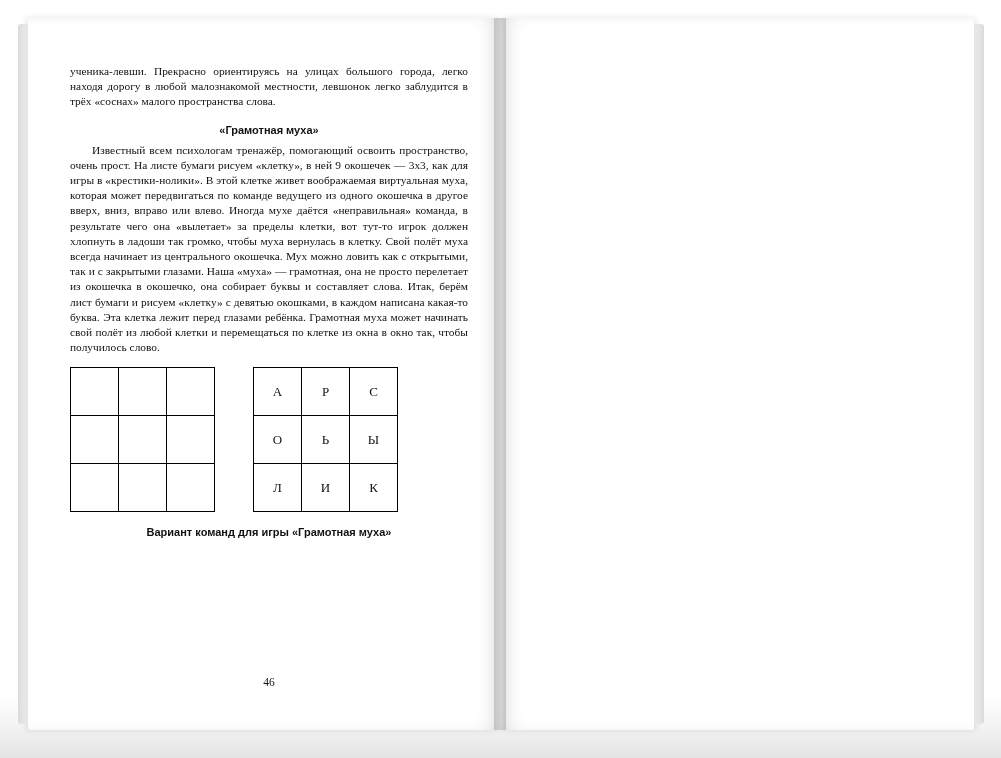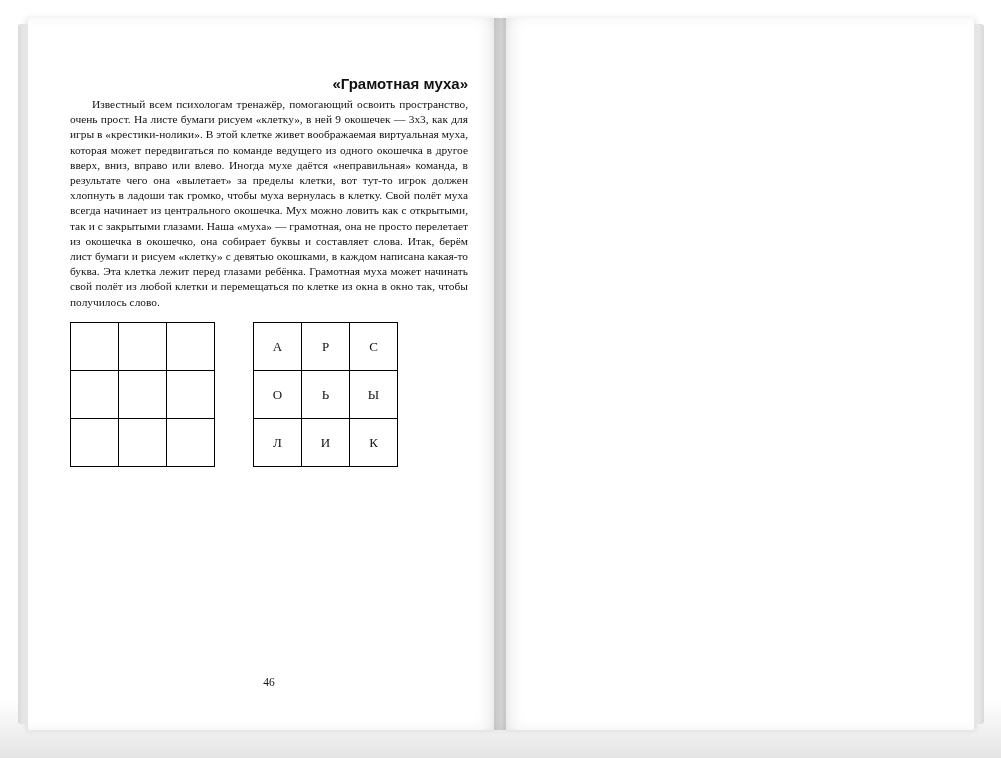--- a/index.html
+++ b/index.html
@@ -81,25 +81,25 @@
   .content.left { left: 42px; }
 
   p {
     margin: 0 0 0 0;
     text-indent: 22px;
     text-align: justify;
   }
   p.noindent { text-indent: 0; }
   h2.heading {
     font-family: "Liberation Sans", sans-serif;
-    font-size: 15px;
+    font-size: 11px;
     font-weight: bold;
     margin: 13px 0 6px 0;
     text-indent: 0;
-    text-align: right;
+    text-align: center;
     line-height: 14px;
   }
 
   .folio {
     position: absolute;
     bottom: 42px;
     width: 398px;
     text-align: center;
     font-size: 11.5px;
     color: #111;
@@ -134,20 +134,21 @@
 <body>
 
 <div class="book">
   <div class="spread-bg"></div>
   <div class="edge-left"></div>
   <div class="edge-right"></div>
 
   <div class="page page-left">
     <div class="content left">
 
+      <p class="noindent">ученика-левши. Прекрасно ориентируясь на улицах большого города, легко находя дорогу в любой малознакомой местности, левшонок легко заблудится в трёх «соснах» малого пространства слова.</p>
 
       <h2 class="heading">«Грамотная муха»</h2>
 
       <p>Известный всем психологам тренажёр, помогающий освоить пространство, очень прост. На листе бумаги рисуем «клетку», в ней 9 окошечек — 3х3, как для игры в «крестики-нолики». В этой клетке живет воображаемая виртуальная муха, которая может передвигаться по команде ведущего из одного окошечка в другое вверх, вниз, вправо или влево. Иногда мухе даётся «неправильная» команда, в результате чего она «вылетает» за пределы клетки, вот тут-то игрок должен хлопнуть в ладоши так громко, чтобы муха вернулась в клетку. Свой полёт муха всегда начинает из центрального окошечка. Мух можно ловить как с открытыми, так и с закрытыми глазами. Наша «муха» — грамотная, она не просто перелетает из окошечка в окошечко, она собирает буквы и составляет слова. Итак, берём лист бумаги и рисуем «клетку» с девятью окошками, в каждом написана какая-то буква. Эта клетка лежит перед глазами ребёнка. Грамотная муха может начинать свой полёт из любой клетки и перемещаться по клетке из окна в окно так, чтобы получилось слово.</p>
 
 
       <div class="fig-row">
         <table class="cellgrid empty">
           <tbody>
               <tr>
@@ -182,20 +183,21 @@
           </tr>
           <tr>
             <td>Л</td>
             <td>И</td>
             <td>К</td>
           </tr>
         </tbody>
           </table>
       </div>
 
+      <h2 class="heading">Вариант команд для игры «Грамотная муха»</h2>
 
     </div>
 
     <div class="folio left">46</div>
   </div>
 
   <div class="page page-right">
     
 
     

